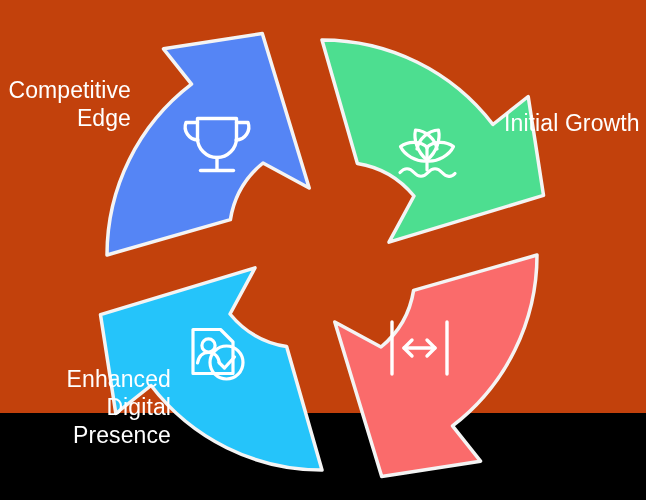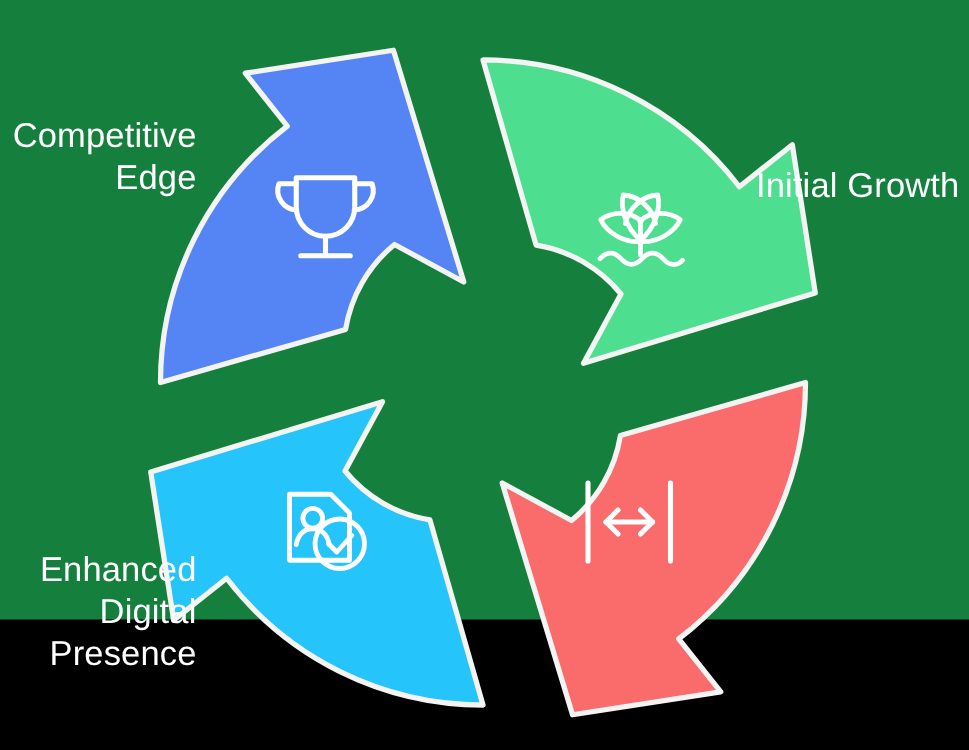--- a/index.html
+++ b/index.html
@@ -12,21 +12,21 @@
     width: 646px;
     height: 500px;
     overflow: hidden;
     font-family: "Liberation Sans", sans-serif;
     -webkit-font-smoothing: antialiased;
   }
   #stage {
     position: relative;
     width: 646px;
     height: 413px;
-    background: #15803d;
+    background: #c2410c;
   }
   #cycle-svg {
     position: absolute;
     left: 0;
     top: 0;
     width: 646px;
     height: 500px;
     display: block;
   }
   .seg-label {
@@ -55,20 +55,21 @@
     left: 504px;
     top: 366px;
     width: 142px;
     text-align: left;
   }
   #label-enhanced-digital-presence {
     left: 0px;
     top: 365px;
     width: 131px;
     text-align: right;
+    padding-left: 40px;
   }
 </style>
 </head>
 <body style="background: rgb(0, 0, 0);">
 
 <div id="stage">
 
   <svg id="cycle-svg" viewBox="0 0 646 500" aria-label="Business growth cycle">
 
     <g>

